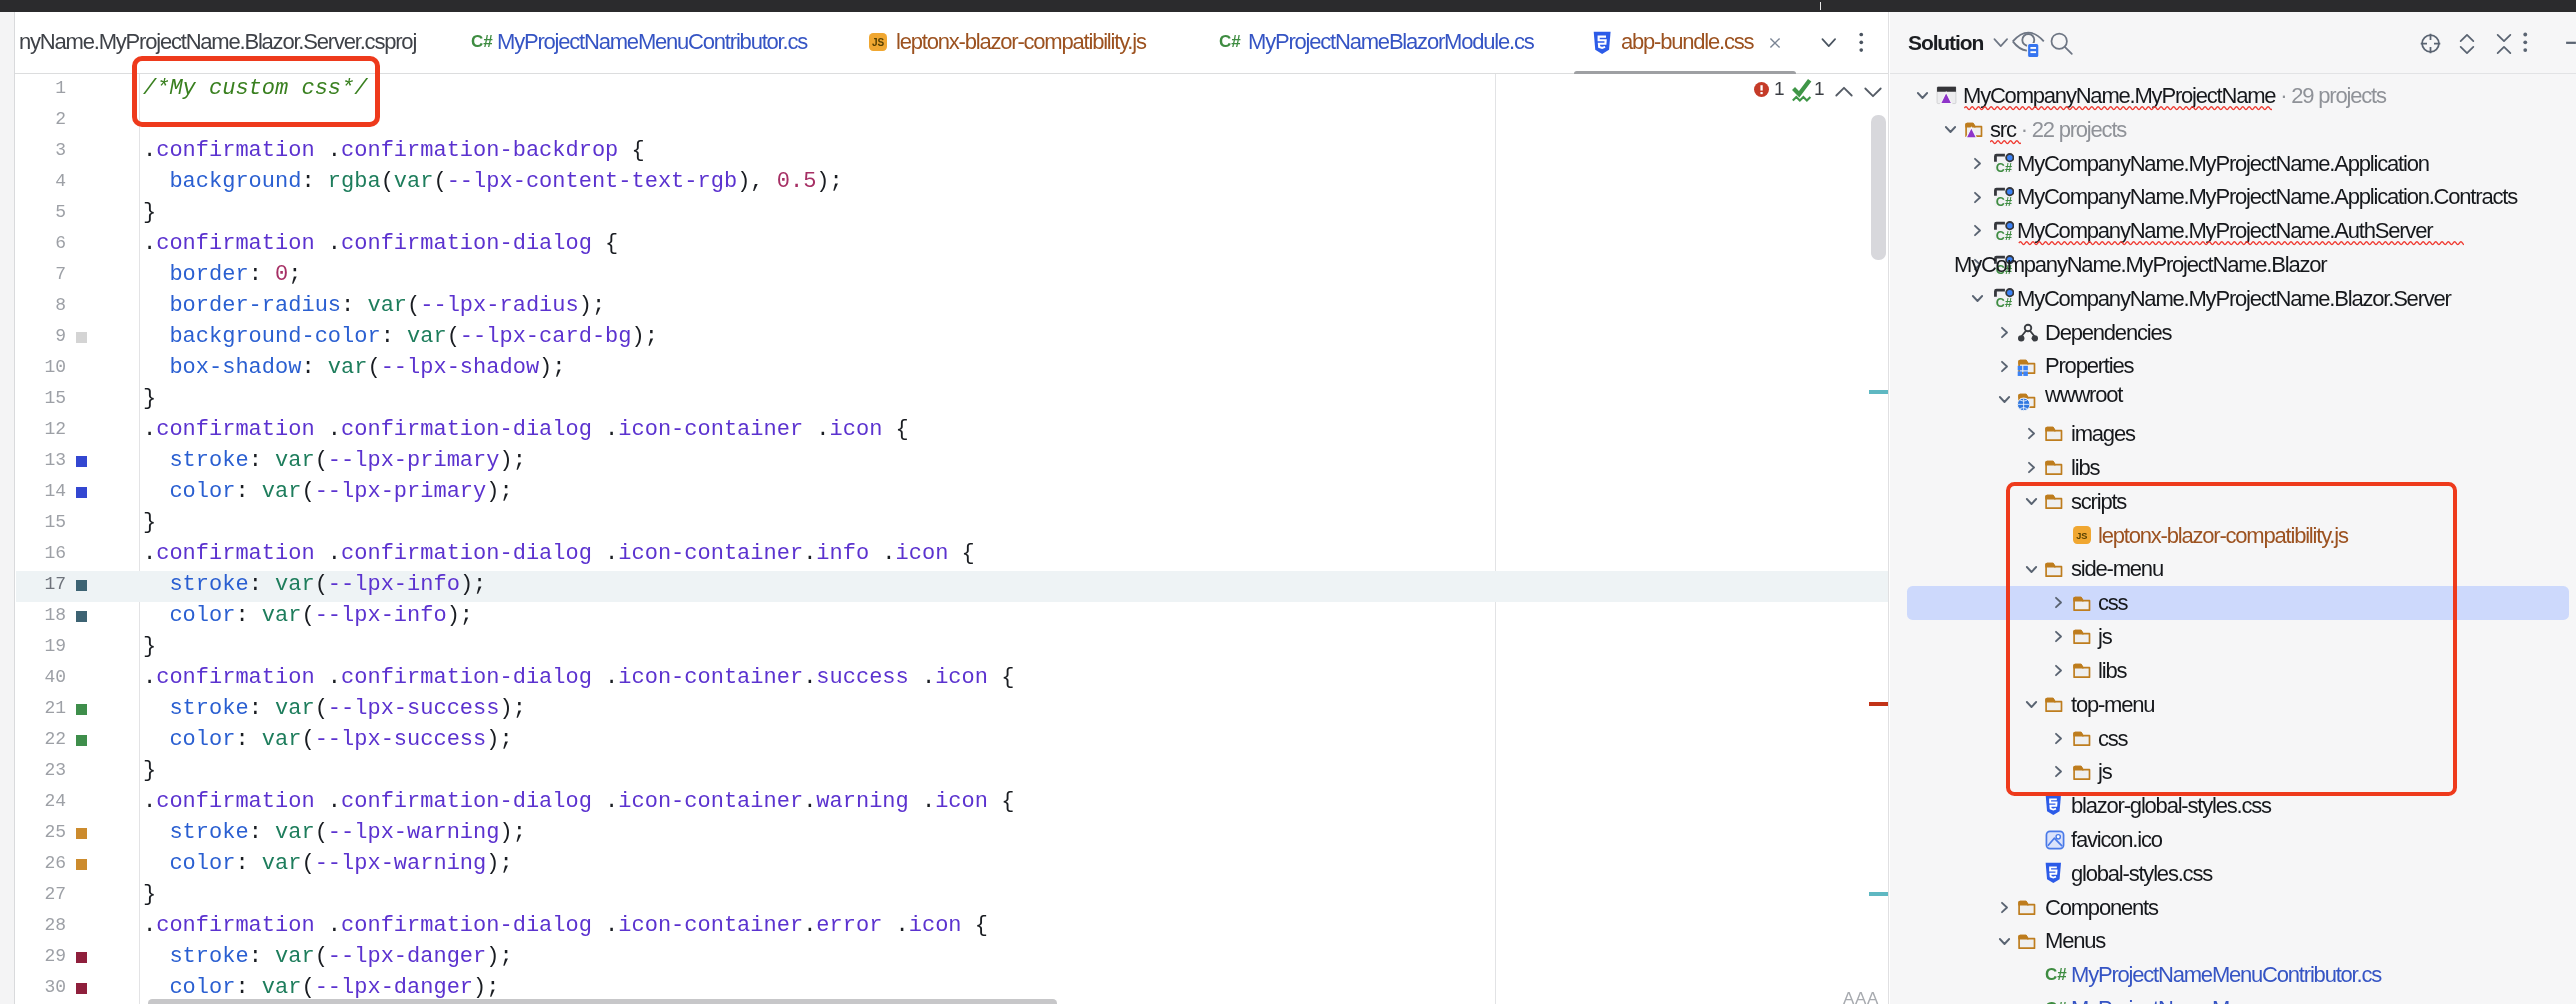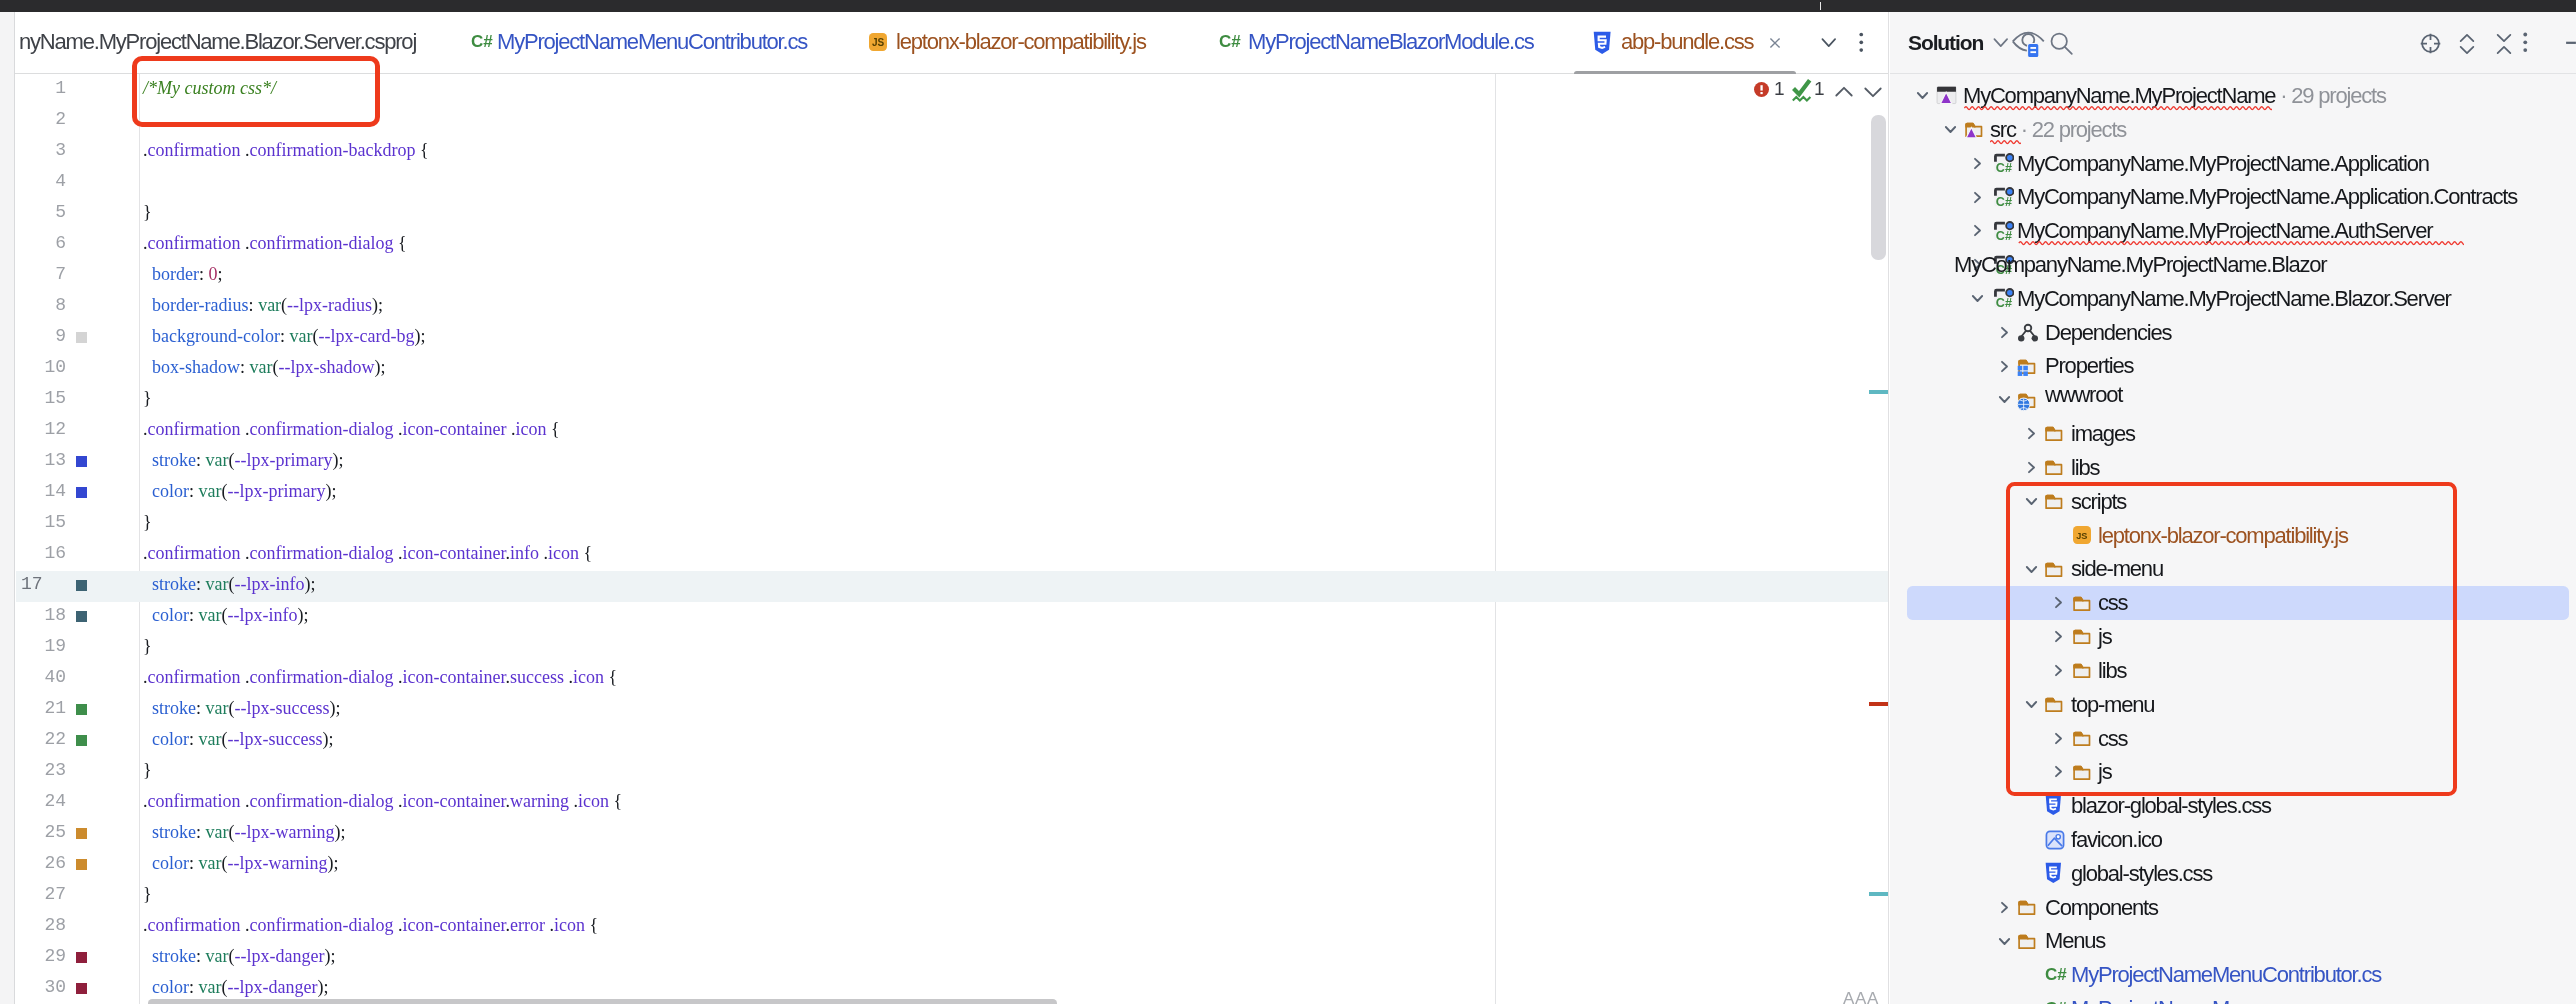--- a/index.html
+++ b/index.html
@@ -15,23 +15,23 @@
 .tabdark { color:#3f4248; }
 .tabblue { color:#3554c4; }
 .tabbrown { color:#9c5220; }
 .tabuline { position:absolute; left:1574px; top:71px; width:222px; height:5.6px; background:#9ea0a3; border-radius:2.8px; }
 
 .editor { position:absolute; left:15px; top:74px; width:1874px; height:931px; background:#fff; }
 .gutsep { position:absolute; left:139px; top:74px; width:1.4px; height:931px; background:#e3e3e5; }
 .guide { position:absolute; left:1495px; top:74px; width:1.4px; height:931px; background:#e2e3e5; }
 .band { position:absolute; left:15.5px; top:571px; width:1873px; height:31px; background:#eef3f5; }
 .ln { position:absolute; left:21px; width:45px; text-align:right; font-family:"Liberation Mono",monospace; font-size:18px; line-height:31px; color:#9da0a6; }
-.lncur { position:absolute; left:21px; width:45px; text-align:left; font-family:"Liberation Mono",monospace; font-size:18px; line-height:31px; color:#6e737b; }
+.lncur { position:absolute; left:21px; width:45px; text-align:right; font-family:"Liberation Mono",monospace; font-size:18px; line-height:31px; color:#6e737b; }
 .sw { position:absolute; left:76px; width:10.6px; height:10.6px; }
-.cl { position:absolute; left:143px; font-family:Liberation Serif, serif; font-size:18px; line-height:31px; white-space:pre; }
+.cl { position:absolute; left:143px; font-family:Liberation Mono, monospace; font-size:22px; line-height:31px; white-space:pre; }
 .cmtline { font-style:italic; }
 .sel { color:#5b32cf; } .prop { color:#2a5fd1; } .fn { color:#1e7d5c; }
 .num { color:#a62f64; } .pn { color:#1a1d22; } .cmt { color:#3a8020; }
 
 .redbox { position:absolute; border:5px solid #ee3a1c; border-radius:10px; }
 .wnum { position:absolute; top:78px; font-size:19px; color:#3c3f45; }
 
 .vthumb { position:absolute; left:1871px; top:115px; width:15px; height:145px; background:#d8d8dc; border-radius:7px; }
 .hthumb { position:absolute; left:148px; top:999px; width:909px; height:8.5px; background:#c7c7c9; border-radius:4.2px; }
 .mark { position:absolute; left:1869px; width:20px; height:4.2px; }
@@ -82,20 +82,21 @@
   <div class="editor"></div>
   <div class="gutsep"></div>
   <div class="guide"></div>
   <div class="band"></div>
   <div class="ln" style="top:73px">1</div>
 <div class="cl cmtline" style="top:73px"><span class="cmt">/*My custom css*/</span></div>
 <div class="ln" style="top:104px">2</div>
 <div class="ln" style="top:135px">3</div>
 <div class="cl " style="top:135px"><span class="pn">.</span><span class="sel">confirmation</span><span class="pn"> .</span><span class="sel">confirmation-backdrop</span><span class="pn"> {</span></div>
 <div class="ln" style="top:166px">4</div>
+<div class="cl " style="top:166px"><span class="pn">  </span><span class="prop">background</span><span class="pn">: </span><span class="fn">rgba</span><span class="pn">(</span><span class="fn">var</span><span class="pn">(</span><span class="sel">--lpx-content-text-rgb</span><span class="pn">), </span><span class="num">0.5</span><span class="pn">);</span></div>
 <div class="ln" style="top:197px">5</div>
 <div class="cl " style="top:197px"><span class="pn">}</span></div>
 <div class="ln" style="top:228px">6</div>
 <div class="cl " style="top:228px"><span class="pn">.</span><span class="sel">confirmation</span><span class="pn"> .</span><span class="sel">confirmation-dialog</span><span class="pn"> {</span></div>
 <div class="ln" style="top:259px">7</div>
 <div class="cl " style="top:259px"><span class="pn">  </span><span class="prop">border</span><span class="pn">: </span><span class="num">0</span><span class="pn">;</span></div>
 <div class="ln" style="top:290px">8</div>
 <div class="cl " style="top:290px"><span class="pn">  </span><span class="prop">border-radius</span><span class="pn">: </span><span class="fn">var</span><span class="pn">(</span><span class="sel">--lpx-radius</span><span class="pn">);</span></div>
 <div class="ln" style="top:321px">9</div>
 <div class="sw" style="top:332px;background:#d4d4d4"></div>

